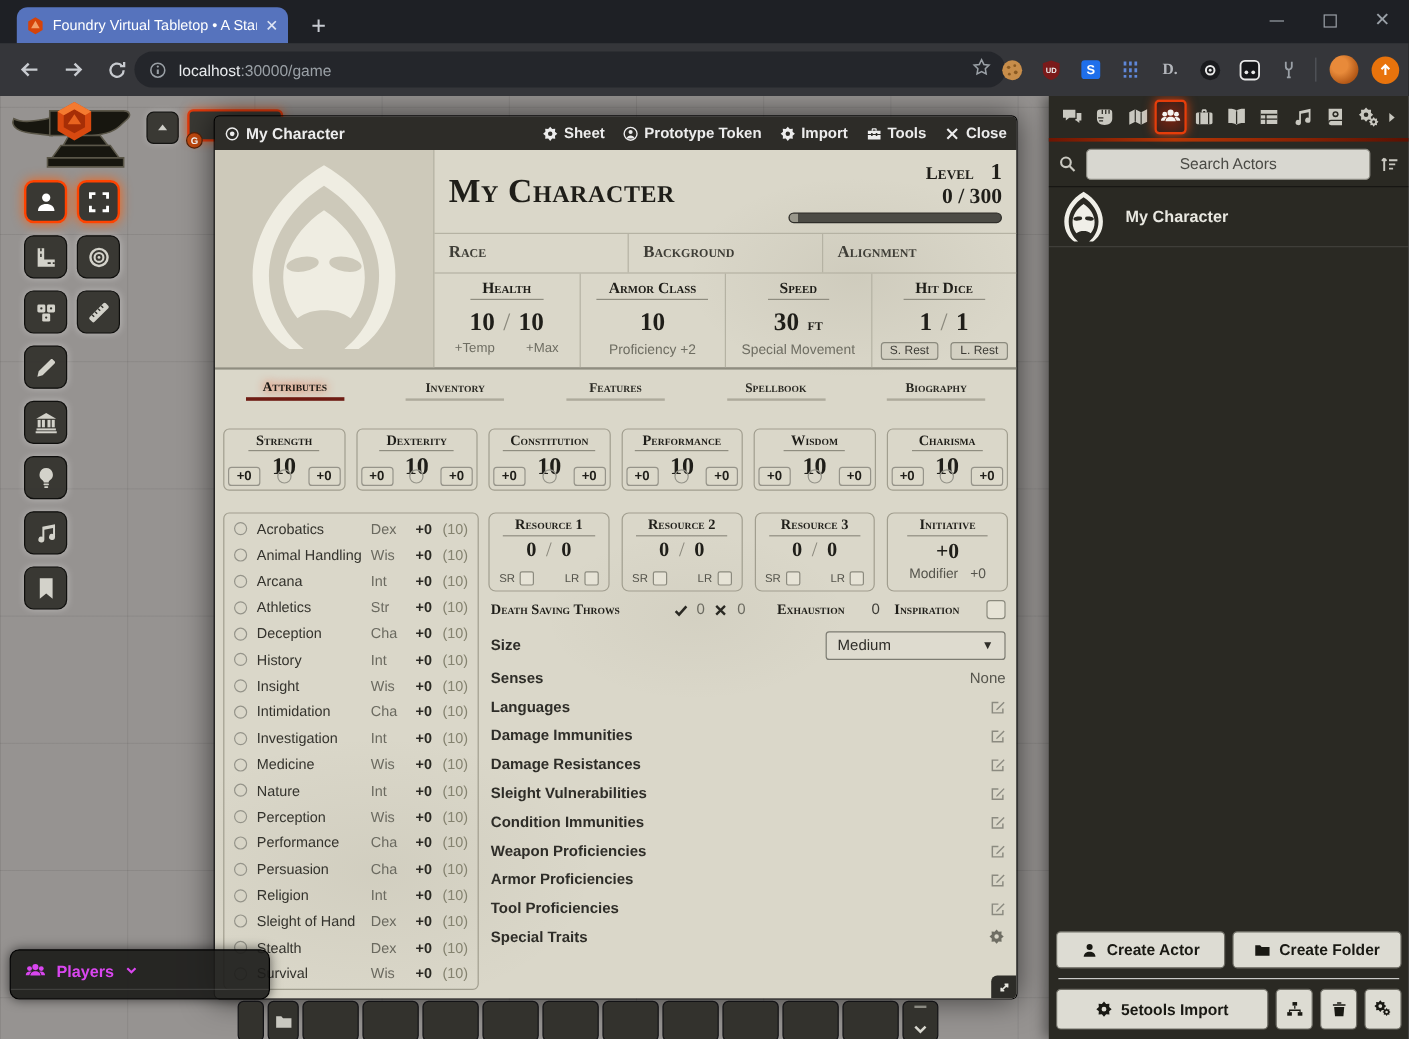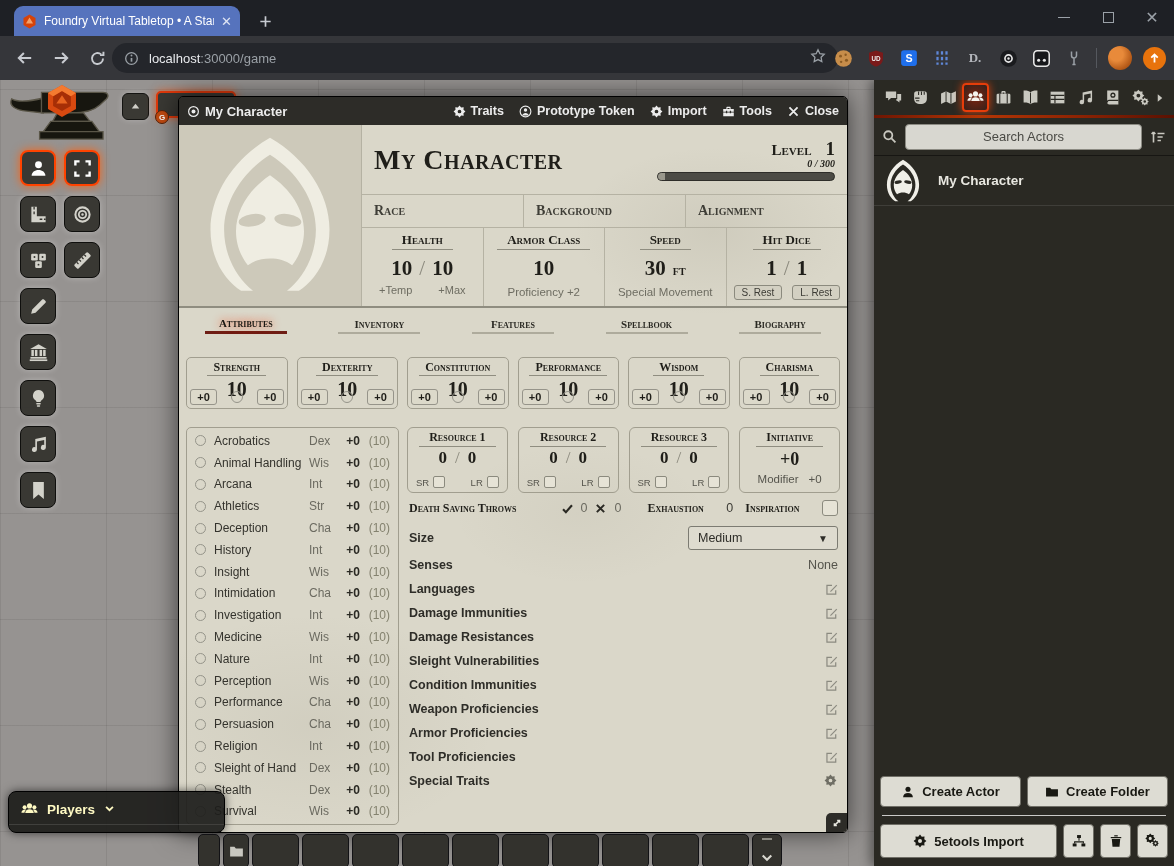--- a/index.html
+++ b/index.html
@@ -58,21 +58,21 @@
   
   .ctrl-btn { position:absolute; width:36px; height:36px; border-radius:8px; background:rgba(52,51,46,.95);
       border:1px solid #0f0f0d; color:#d3d2ca; display:flex; align-items:center; justify-content:center;
       box-shadow:0 0 6px rgba(255,255,255,.3); }
   .ctrl-btn svg { width:19px; height:19px; }
   .ctrl-btn.active { border:2px solid #ff4300; color:#fff; box-shadow:0 0 10px rgba(255,96,13,.9); }
 
   
   .players { position:absolute; left:8px; top:711px; width:217px; border-radius:8px;
       background:rgba(28,28,26,.92); border:1px solid #000; box-shadow:0 0 10px rgba(0,0,0,.6); padding:5px 0 7px; }
-  .players-header { display:flex; align-items:center; gap:9px; padding:4px 12px 6px; color:#fef9c3;
+  .players-header { display:flex; align-items:center; gap:9px; padding:4px 12px 6px; color:#d946ef;
       font-weight:bold; font-size:13.5px; border-bottom:1px solid rgba(255,255,255,.12); }
   .players-header svg { width:17px; height:17px; }
   .players-header .caret svg { width:11px; height:11px; }
   .player-row { display:flex; align-items:center; gap:8px; padding:7px 12px 2px; }
   .player-dot { width:9px; height:9px; border-radius:50%; background:#e8650f; border:1px solid #7c3405; }
   .player-name { color:#79d6b8; font-weight:bold; font-size:13px; }
 
   
   .hotbar { position:absolute; left:198px; top:754px; height:34px; display:flex; gap:3px; align-items:flex-start; }
   .slot, .hb-btn { width:47px; height:34px; background:#33322d; border:1px solid #121215; border-radius:5px; }
@@ -107,21 +107,21 @@
   .sheet-header { height:183px; display:flex; border-bottom:2px solid #8f8d80; flex:none; }
   .portrait { width:183px; flex:none; background:#cdc9ba; border-right:1px solid #b5b2a3;
       display:flex; align-items:center; justify-content:center; }
   .portrait svg { width:170px; height:170px; color:#efede2; --mm-bg:#cdc9ba; }
   .head-right { flex:1; display:flex; flex-direction:column; }
   .name-row { height:70px; border-bottom:1px solid #b5b2a3; display:flex; align-items:center; padding:0 12px; }
   .char-name { font-size:28px; letter-spacing:.5px; }
   .level-block { margin-left:auto; text-align:right; }
   .level-line { font-size:15px; }
   .level-line .lv-num { font-size:19px; margin-left:14px; font-family:"Liberation Serif", serif; font-weight:700; }
-  .xp-line { font-size:10px; margin-top:-2px;font-style:italic; }
+  .xp-line { font-size:18px; margin-top:-2px; }
   .xp-bar { width:178px; height:9px; border-radius:5px; background:#4c4b45; border:1px solid #2e2d29; margin-top:3px; position:relative; overflow:hidden; }
   .xp-bar i { position:absolute; left:0; top:0; bottom:0; width:7px; background:#9a988c; display:block; }
   .char-row { height:33px; border-bottom:1px solid #b5b2a3; display:flex;text-align:center; }
   .char-cell { flex:1; display:flex; align-items:center; padding-left:12px; font-size:14px; color:#3f3e37; }
   .char-cell + .char-cell { border-left:1px solid #b5b2a3; }
   .stats-row { flex:1; display:flex; }
   .stat-cell { flex:1; display:flex; flex-direction:column; align-items:center; padding-top:5px; }
   .stat-cell + .stat-cell { border-left:1px solid #b5b2a3; }
   .box-title { font-size:13px; border-bottom:1px solid #8f8d80; padding:0 10px 1px; line-height:1.15; }
   .stat-vals { display:flex; align-items:baseline; gap:7px; margin-top:6px; font-size:21px; }
@@ -501,21 +501,21 @@
             </svg>
           <span>My Character</span>
         </span>
         <span class="win-buttons" id="win-buttons">
             <a class="win-btn">
               <span style="display:flex;width:13px;height:13px;">
                 <svg viewBox="0 0 16 16" fill="currentColor">
                   <path fill-rule="evenodd" d="M8.00,0.70L10.03,3.10L13.16,2.84L12.90,5.97L15.30,8.00L12.90,10.03L13.16,13.16L10.03,12.90L8.00,15.30L5.97,12.90L2.84,13.16L3.10,10.03L0.70,8.00L3.10,5.97L2.84,2.84L5.97,3.10Z M10.30,8 A2.3,2.3 0 1,0 5.70,8 A2.3,2.3 0 1,0 10.30,8 Z"></path>
                 </svg>
               </span>
-              <span>Traits</span>
+              <span>Sheet</span>
             </a>
             <a class="win-btn">
               <span style="display:flex;width:13px;height:13px;">
                 <svg viewBox="0 0 16 16" fill="none" stroke="currentColor" stroke-width="1.4">
                   <circle cx="8" cy="8" r="6.6"></circle>
                   <circle cx="8" cy="6.2" r="2.1" fill="currentColor" stroke="none"></circle>
                   <path d="M3.8 12.9c.6-2 2.3-3.1 4.2-3.1s3.6 1.1 4.2 3.1z" fill="currentColor" stroke="none"></path>
                 </svg>
               </span>
               <span>Prototype Token</span>

